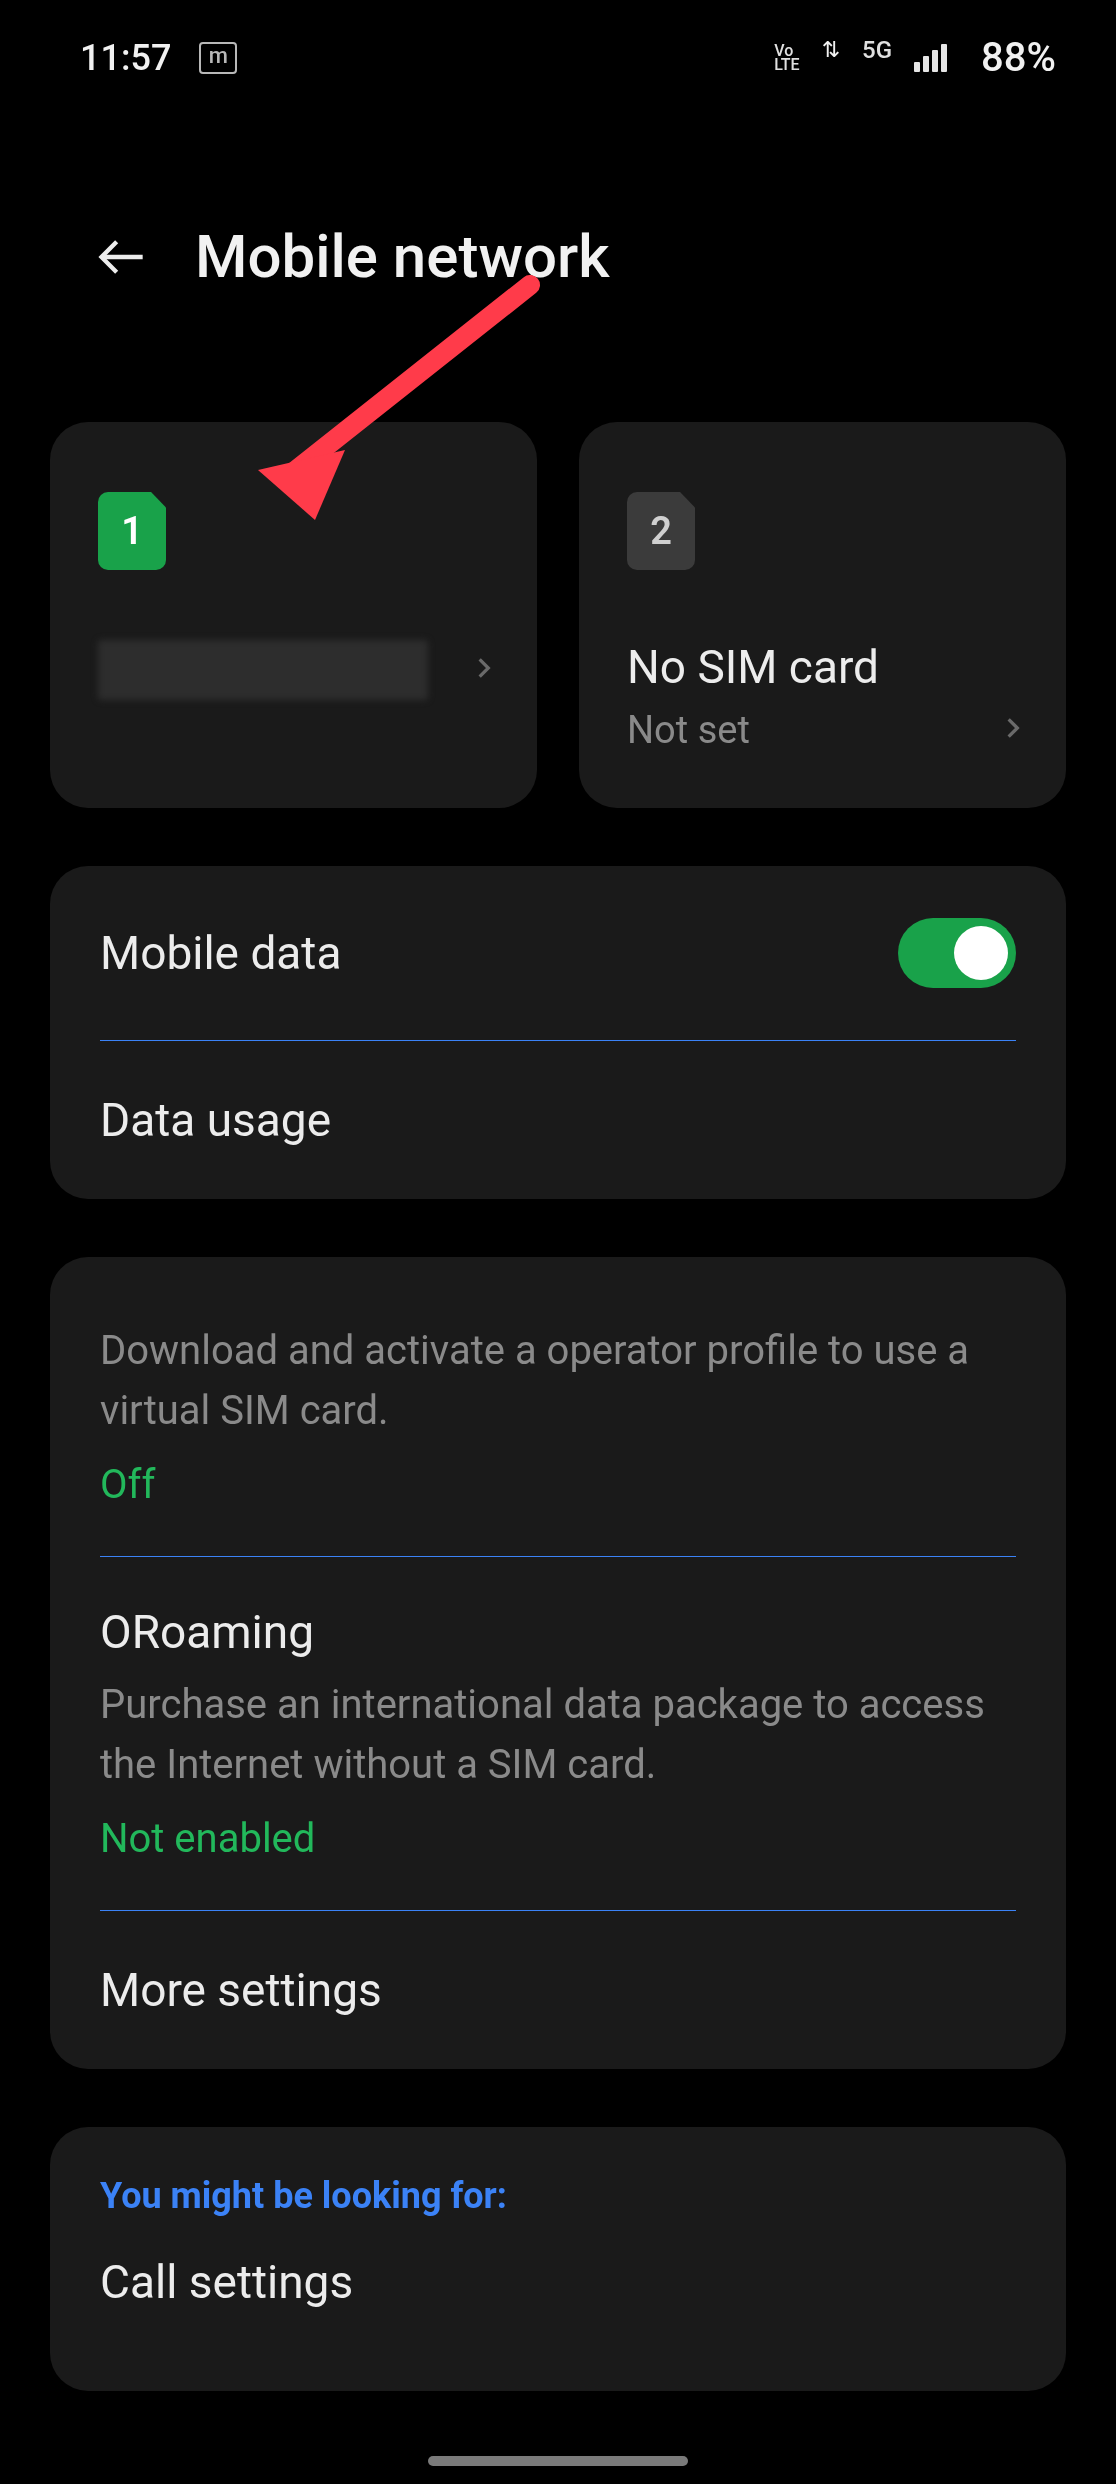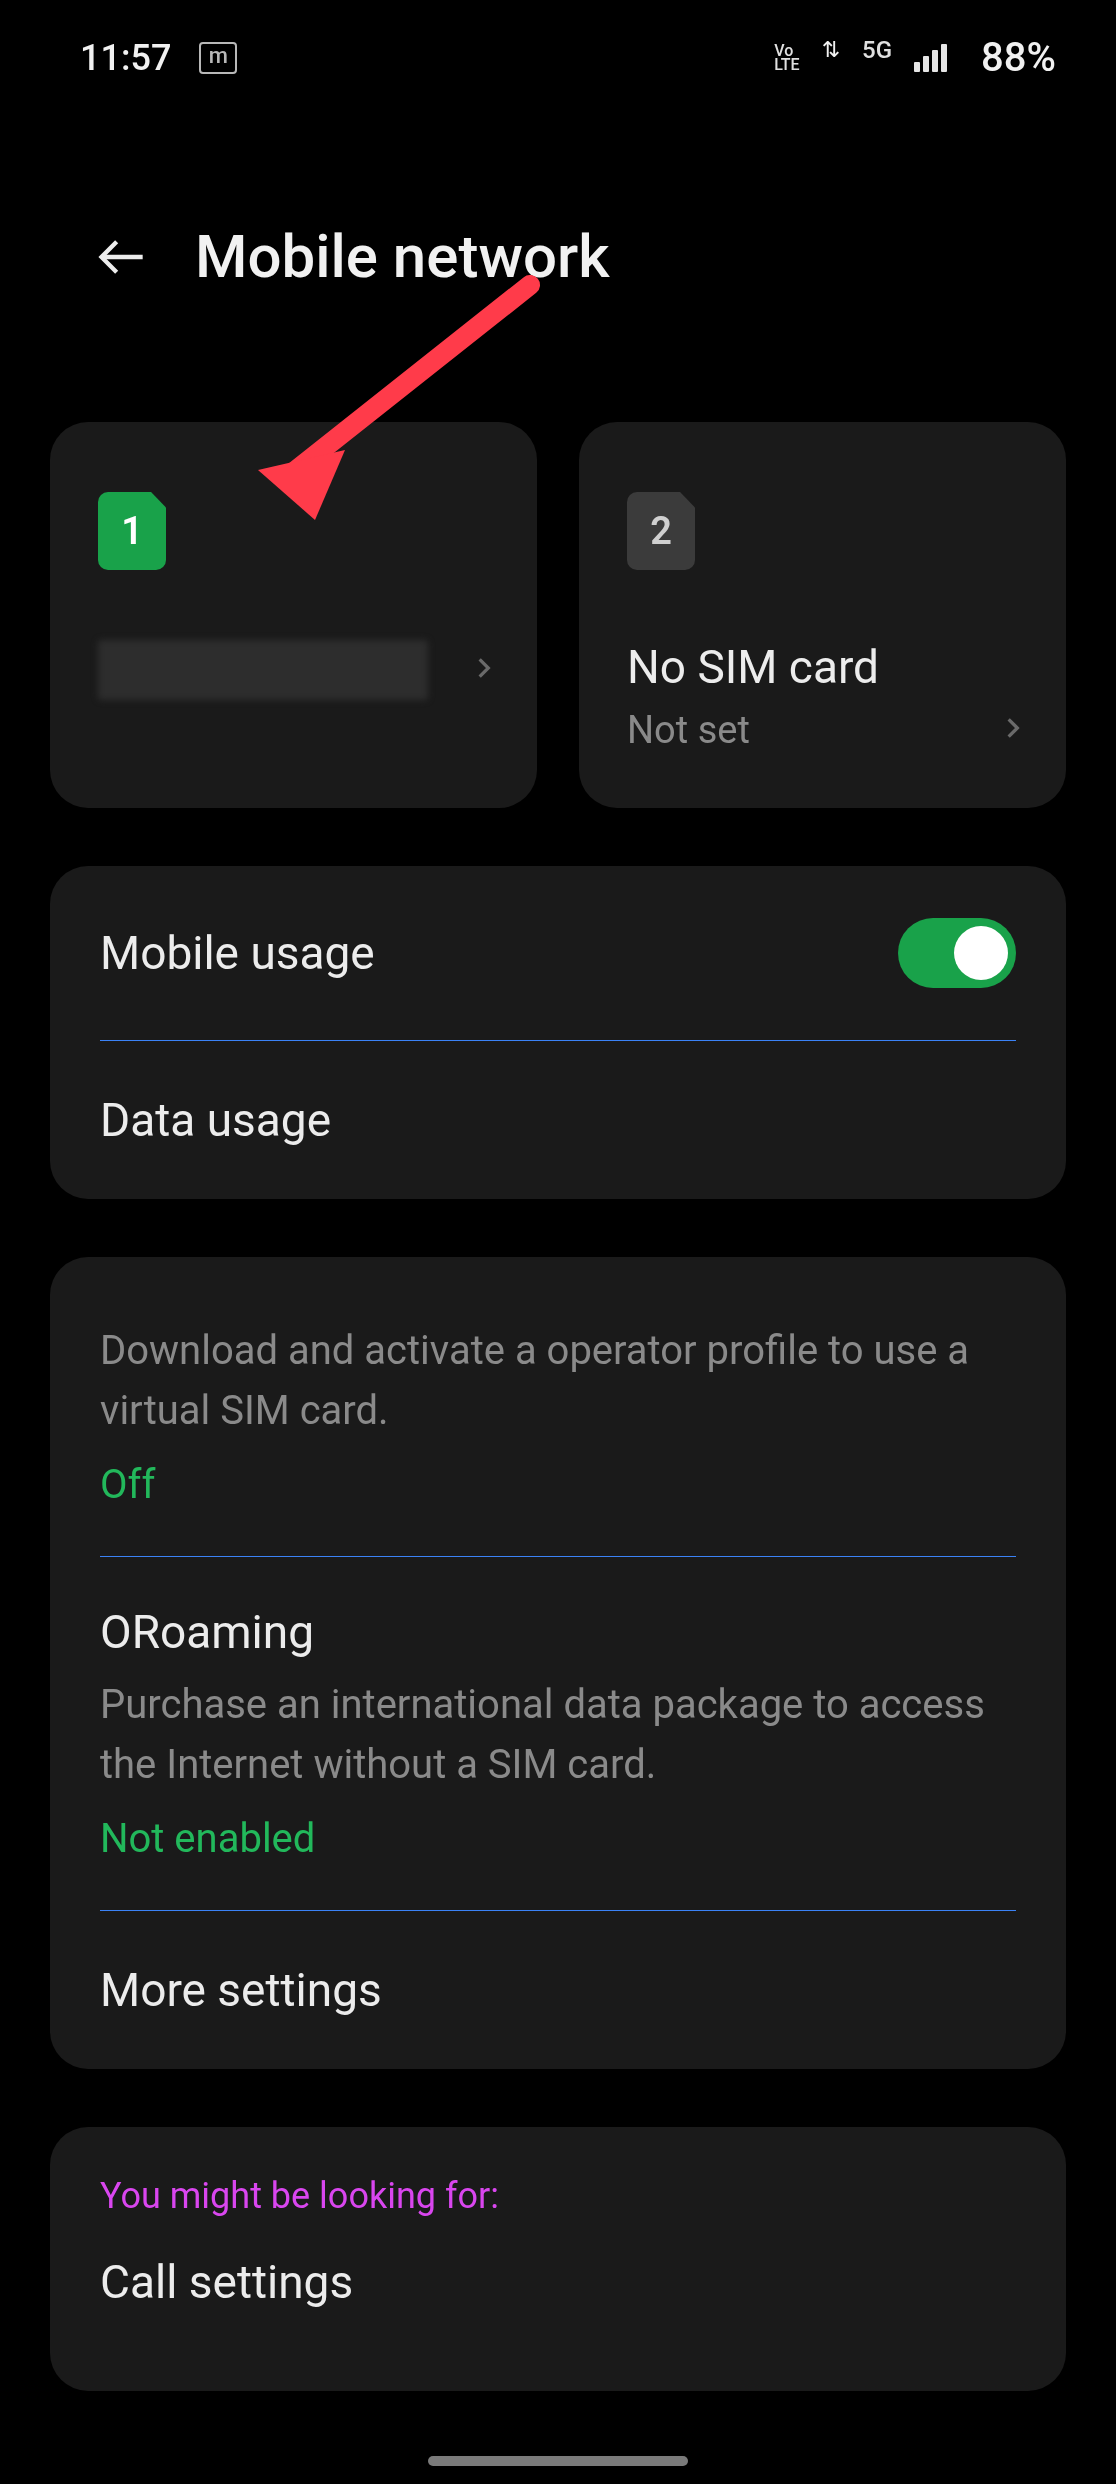--- a/index.html
+++ b/index.html
@@ -211,22 +211,23 @@
     width: 54px;
     height: 54px;
     border-radius: 50%;
     background: #fff;
   }
   .toggle.on .knob { right: 8px; }
 
   
   .sugg-heading {
     font-size: 36px;
-    color: #d946ef;
+    color: #3b82f6;
     padding: 48px 0 8px 0;
+    font-weight: bold;
   }
 
   
   .arrow-annot {
     position: absolute;
     left: 250px;
     top: 275px;
     pointer-events: none;
   }
 
@@ -296,21 +297,21 @@
         <svg viewBox="0 0 24 24" fill="none" stroke="#6a6a6a" stroke-width="3">
             <polyline points="8 4 16 12 8 20"></polyline>
           </svg>
       </span>
     </div>
   </div>
 </div>
 
 <div class="card">
   <div class="row">
-    <span class="row-label">Mobile usage</span>
+    <span class="row-label">Mobile data</span>
     <div class="toggle on">
       <div class="knob"></div>
     </div>
   </div>
   <div class="row">
     <span class="row-label">Data usage</span>
   </div>
 </div>
 
 <div class="card">

